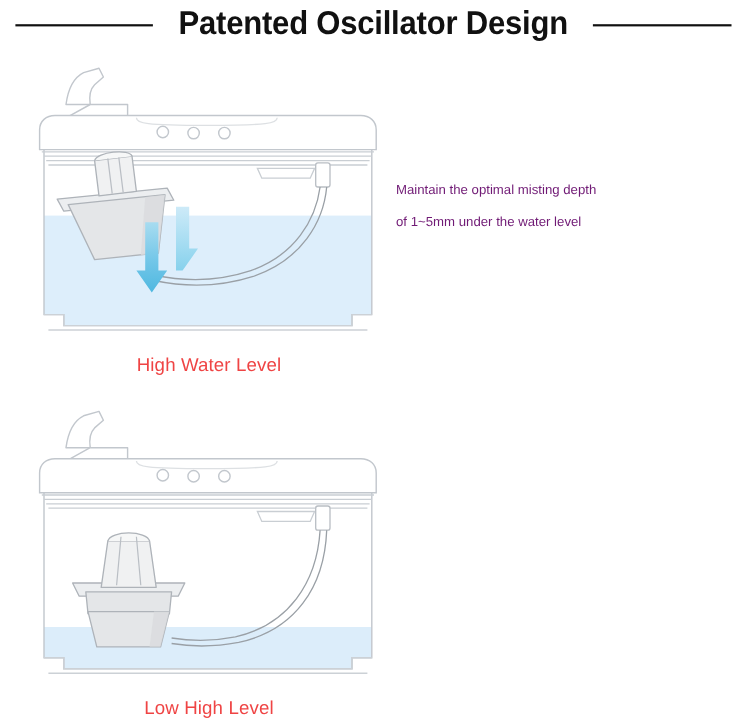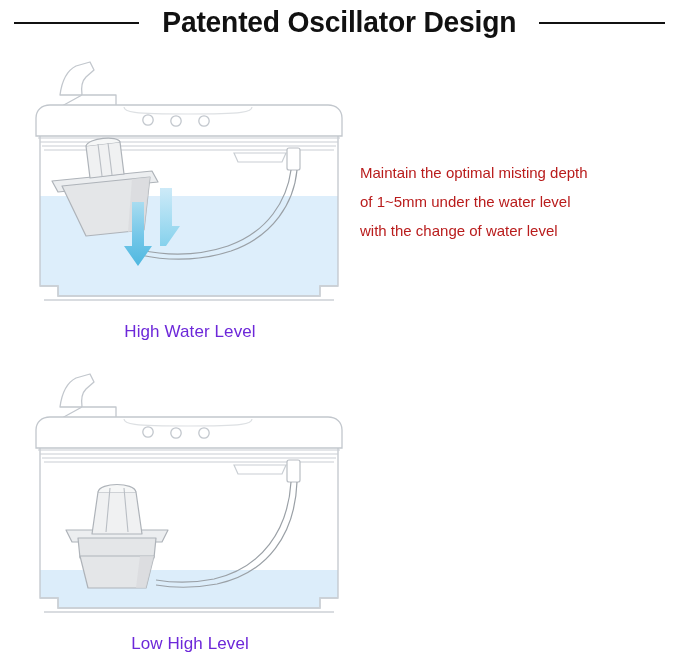--- a/index.html
+++ b/index.html
@@ -63,34 +63,34 @@
     height: 270px;
   }
   .figure svg { display: block; }
 
   .caption {
     position: absolute;
     left: 28px;
     width: 324px;
     text-align: center;
     font-size: 17px;
-    color: #6d28d9;
+    color: #ef4444;
     letter-spacing: 0.1px;
   }
   .caption-top    { top: 272px; }
   .caption-bottom { top: 272px; }
 
   
   .copy {
     position: absolute;
     left: 360px;
     width: 312px;
-    font-size: 15px;
+    font-size: 12px;
     line-height: 29px;
-    color: #b91c1c;
+    color: #701a75;
   }
   .copy-top    { top: 108px; }
   .copy p { margin: 0; }
 </style>
 </head>
 <body>
 
 <div class="header">
   <div class="header-rule left"></div>
   <div class="header-title">Patented Oscillator Design</div>
@@ -187,21 +187,20 @@
         <path d="M16,250 L306,250"></path>
       </g>
     </svg>
   </div>
 
   <div class="caption caption-top">High Water Level</div>
 
   <div class="copy copy-top">
     <p>Maintain the optimal misting depth</p>
     <p>of 1~5mm under the water level</p>
-    <p>with the change of water level</p>
   </div>
 </div>
 
 <div class="panel panel-bottom">
 
   <div class="figure">
     <svg width="324" height="270" viewBox="0 0 324 270" xmlns="http://www.w3.org/2000/svg">
       <defs>
         <clipPath id="tankClipLow">
           <path d="M12,62 L12,236 L30,236 L30,246 L292,246 L292,236 L310,236 L310,62 Z"></path>

